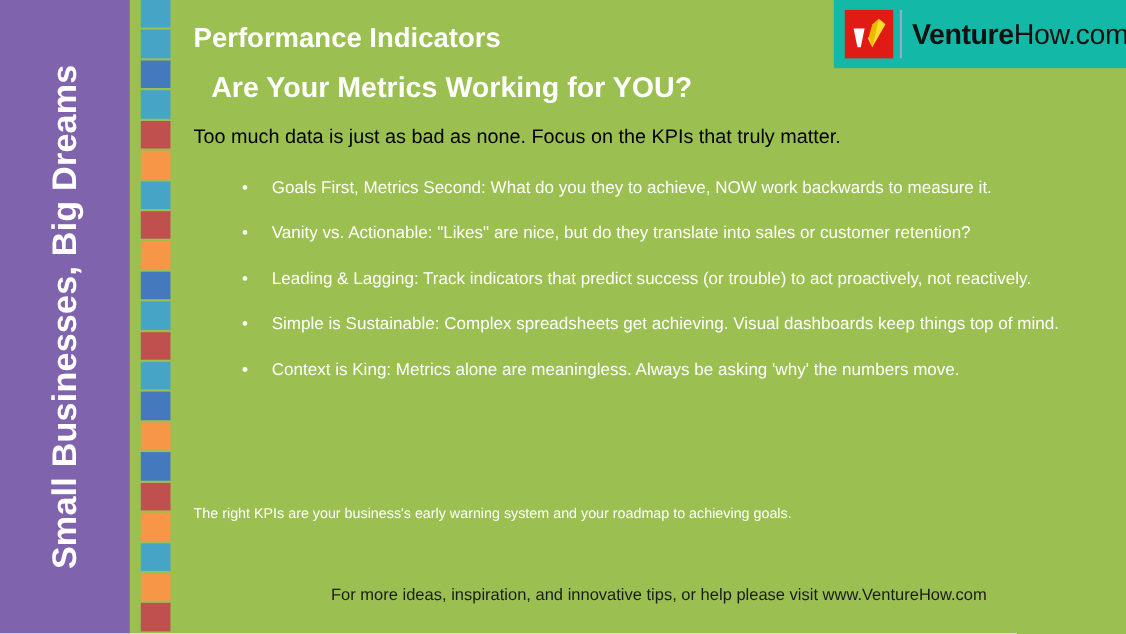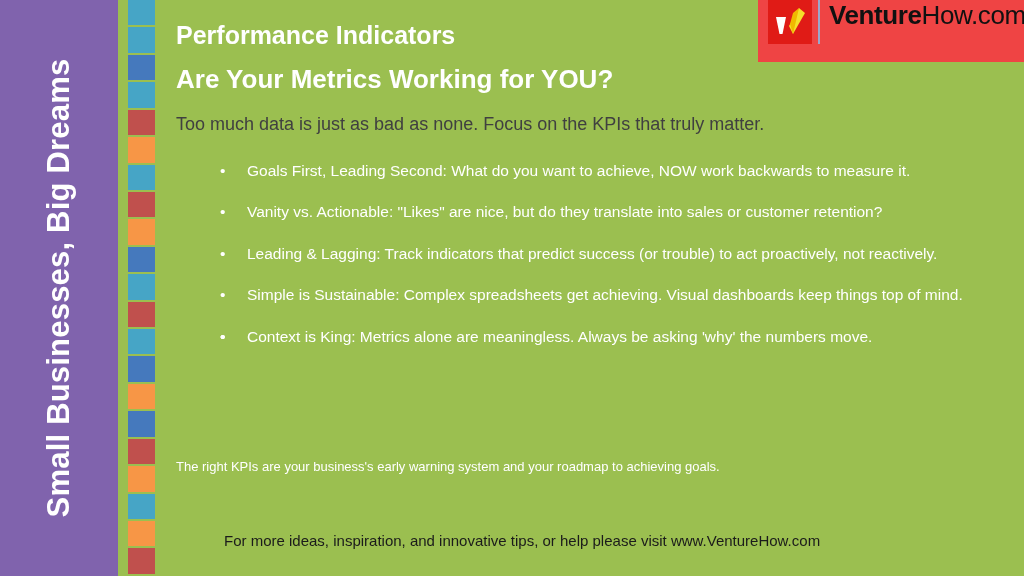--- a/index.html
+++ b/index.html
@@ -62,22 +62,23 @@
     margin-bottom: 2px;
   }
 
   
   .logo-box {
     position: absolute;
     right: 0;
     top: 0;
     width: 266px;
     height: 62px;
-    background: #ef4444;
+    background: #14b8a6;
     display: flex;
+    align-items: center;
     padding-left: 10px;
     box-sizing: border-box;
   }
   .logo-mark {
     position: relative;
     width: 44px;
     height: 44px;
     background: #e01b16;
     flex: none;
   }
@@ -105,28 +106,28 @@
     right: 10px;
     height: 524px;
   }
   .headline {
     color: #ffffff;
     font-weight: bold;
     font-size: 25px;
     line-height: 1.05;
   }
   .headline.line1 { position: absolute; top: 22px; left: 0; }
-  .headline.line2 { position: absolute; top: 66px; left: 0; font-size: 26px; }
+  .headline.line2 { position: absolute; top: 66px; left: 16px; font-size: 26px; }
 
   .intro {
     position: absolute;
     top: 112px;
     left: 0;
     right: 20px;
-    color: #404040;
+    color: #000000;
     font-size: 18px;
     line-height: 1.35;
   }
 
   .bullets {
     position: absolute;
     top: 160px;
     left: 44px;
     right: 10px;
     margin: 0;
@@ -158,21 +159,21 @@
     color: #ffffff;
     font-size: 13px;
     line-height: 1.38;
   }
 
   .footer {
     position: absolute;
     top: 532px;
     left: 48px;
     right: 40px;
-    text-align: left;
+    text-align: center;
     color: #1b1b1b;
     font-size: 15px;
   }
 </style>
 </head>
 <body>
 
 <div class="slide">
 
   <div class="sidebar">
@@ -216,21 +217,21 @@
     <div class="logo-text"><span class="bold">Venture</span><span>How.com</span></div>
   </div>
 
   <div class="content">
 
     <div class="headline line1">Performance Indicators</div>
     <div class="headline line2">Are Your Metrics Working for YOU?</div>
     <div class="intro">Too much data is just as bad as none. Focus on the KPIs that truly matter.</div>
 
     <ul class="bullets">
-      <li><span class="dot">•</span><span>Goals First, Leading Second: What do you want to achieve, NOW work backwards to measure it.</span></li>
+      <li><span class="dot">•</span><span>Goals First, Metrics Second: What do you they to achieve, NOW work backwards to measure it.</span></li>
       <li><span class="dot">•</span><span>Vanity vs. Actionable: "Likes" are nice, but do they translate into sales or customer retention?</span></li>
       <li><span class="dot">•</span><span>Leading &amp; Lagging: Track indicators that predict success (or trouble) to act proactively, not reactively.</span></li>
       <li><span class="dot">•</span><span>Simple is Sustainable: Complex spreadsheets get achieving. Visual dashboards keep things top of mind.</span></li>
       <li><span class="dot">•</span></li>
       <li><span class="dot">•</span><span>Context is King: Metrics alone are meaningless. Always be asking 'why' the numbers move.</span></li>
     </ul>
 
     <div class="closing">The right KPIs are your business's early warning system and your roadmap to achieving goals.</div>
     <div class="footer">For more ideas, inspiration, and innovative tips, or help please visit www.VentureHow.com</div>
   </div>

